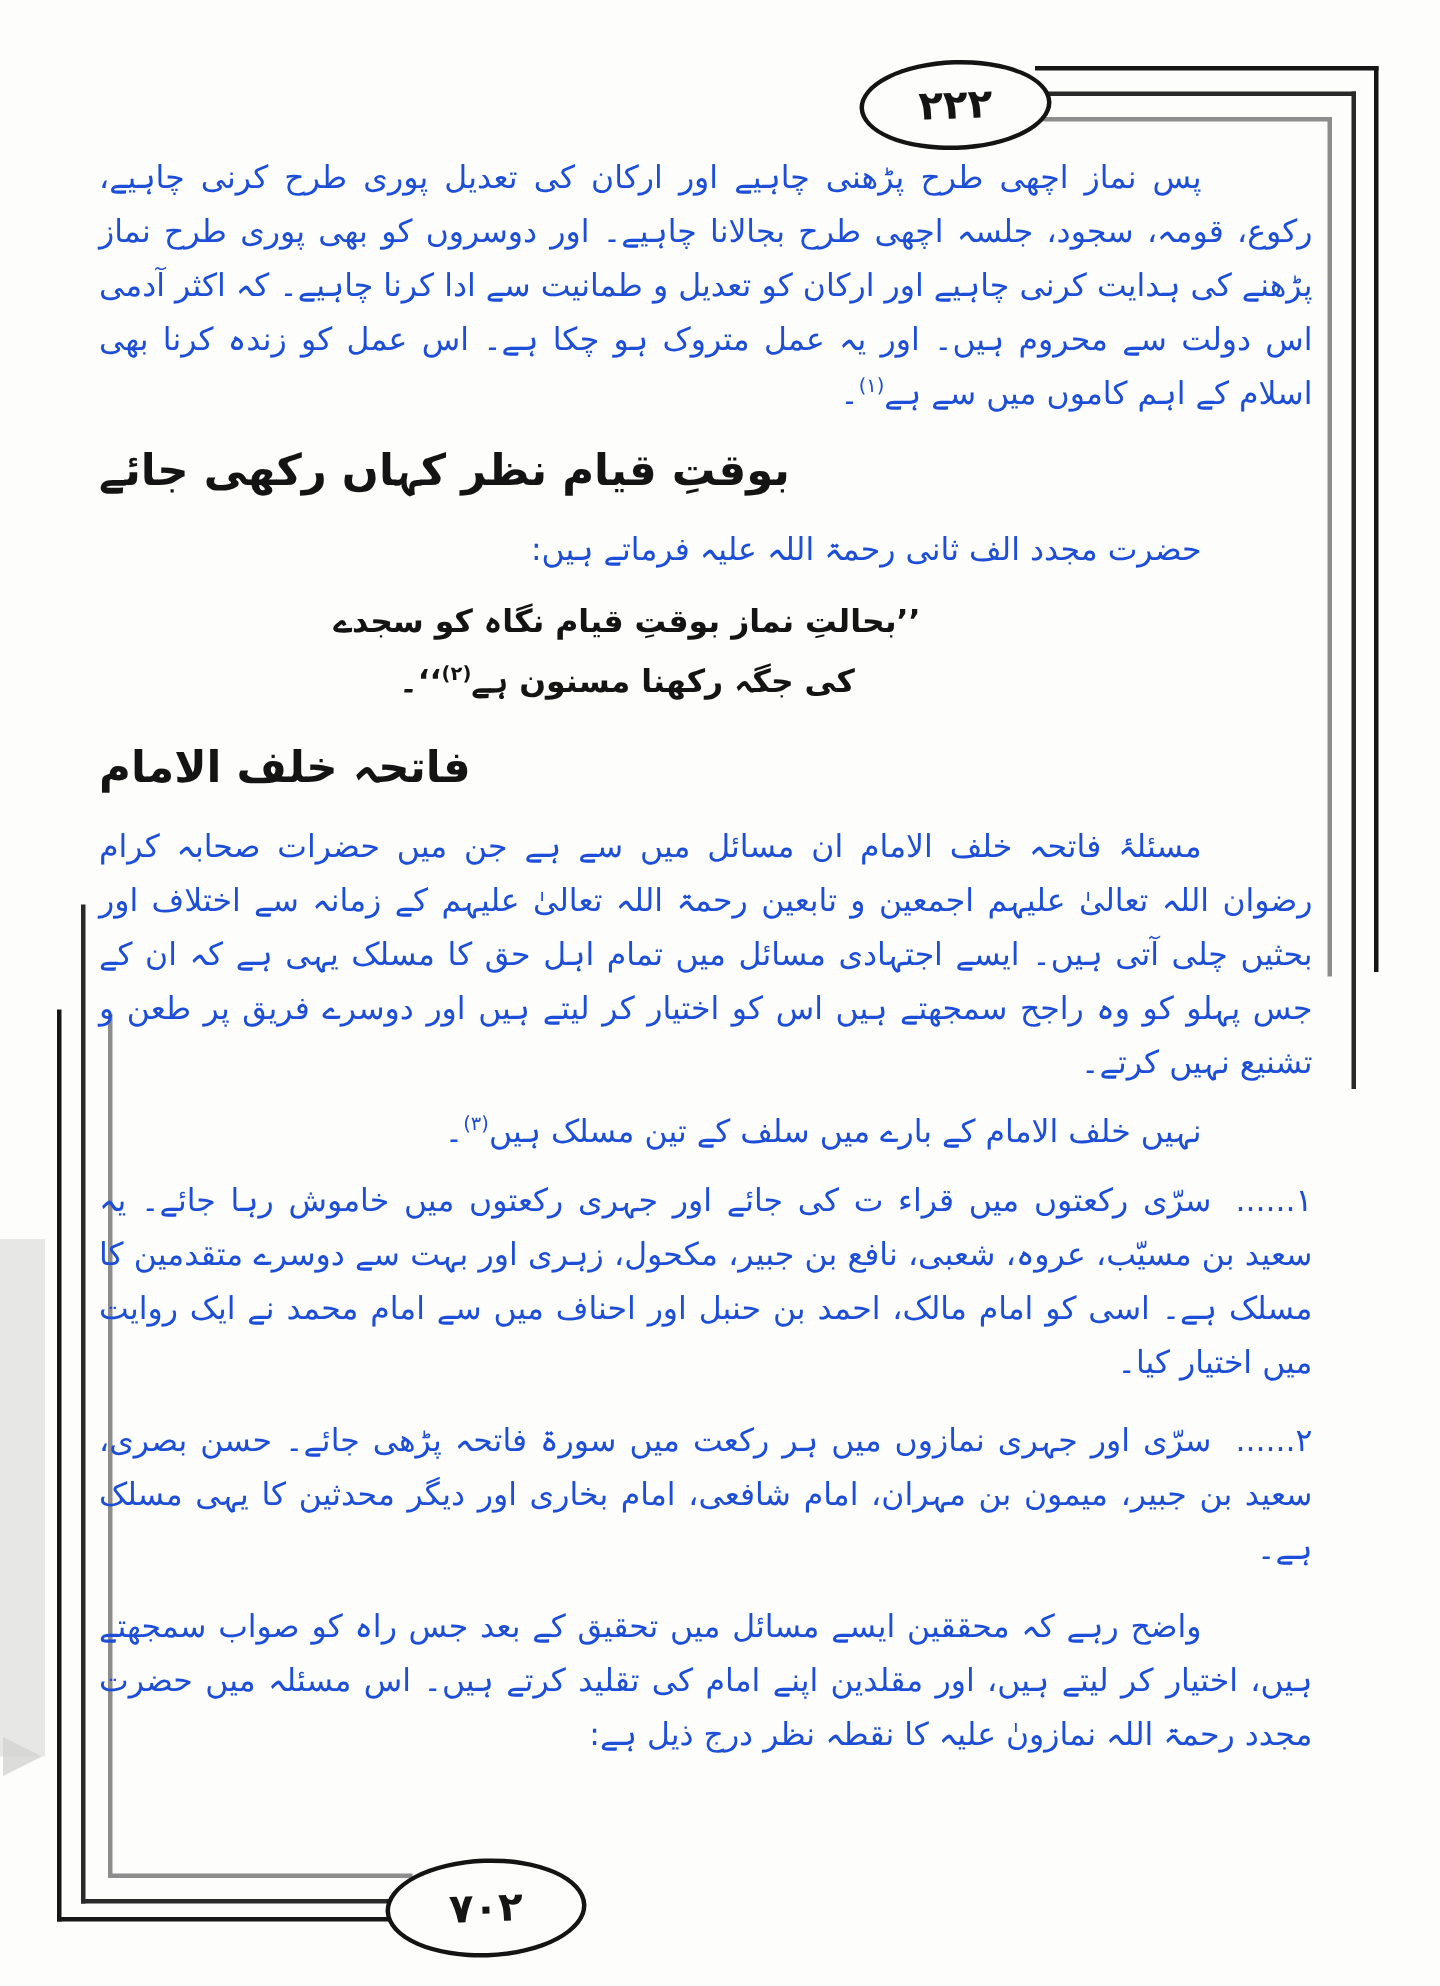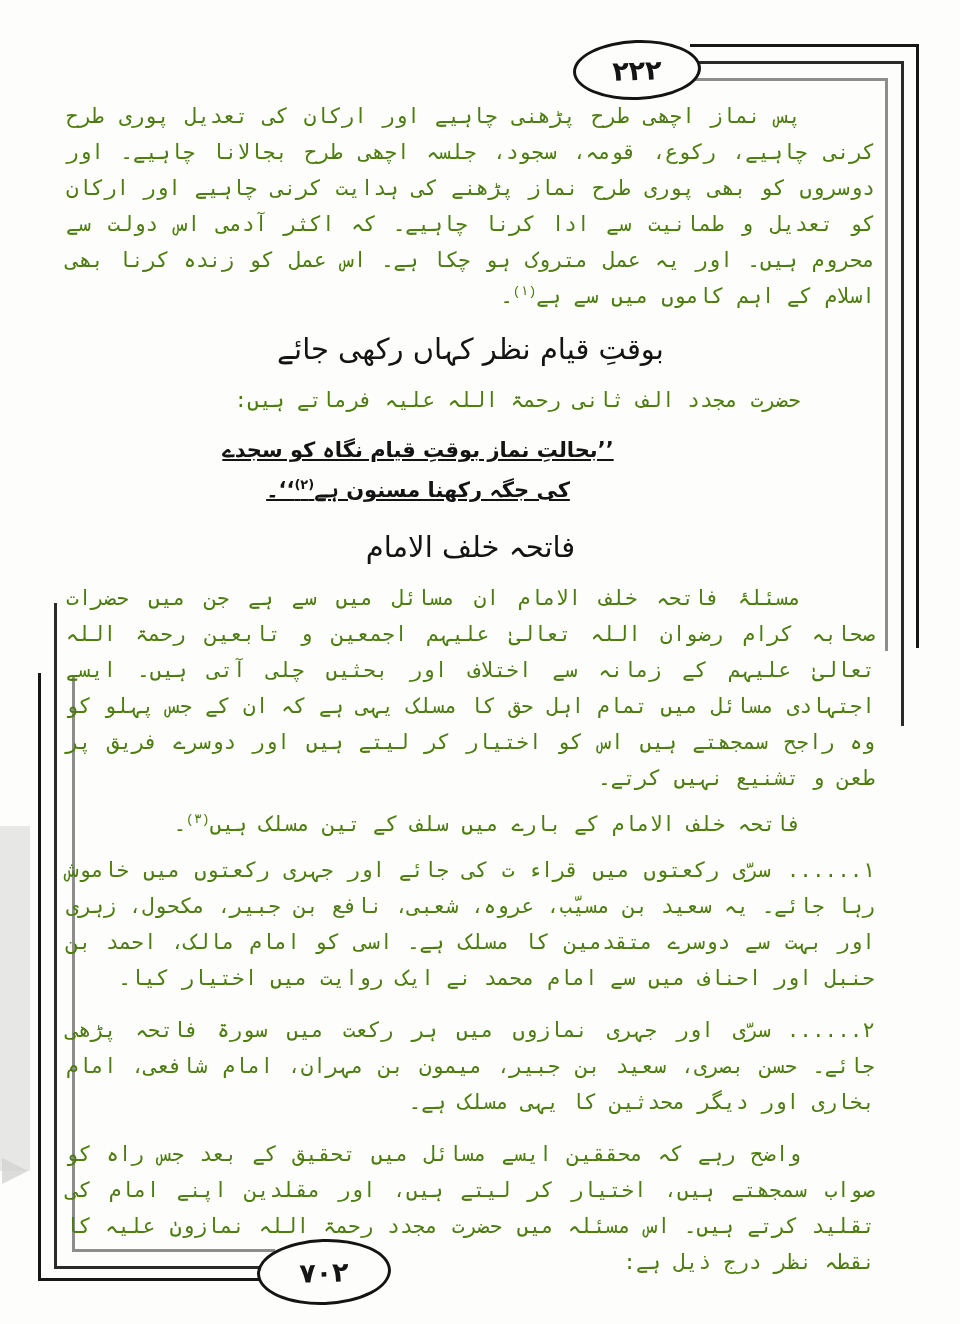--- a/index.html
+++ b/index.html
@@ -31,30 +31,30 @@
     border-top:13px solid transparent;border-bottom:13px solid transparent;
     border-left:26px solid #d3d3d2;opacity:.8;
   }
   
   .textblock{
     position:absolute;top:100px;left:66px;width:809px;
     direction:rtl;text-align:right;
   }
   .para{
     margin:0 0 10px;font-size:21px;line-height:36px;
-    text-align:justify;color:#4d7c0f;font-family:Liberation Mono, monospace;
+    text-align:justify;color:#1d4ed8;
   }
   .indent1{text-indent:74px;}
   .heading{
-    margin:10px 0 12px;font-size:29px;line-height:46px;font-weight:normal;
-    text-align:center;letter-spacing:0;
+    margin:10px 0 12px;font-size:29px;line-height:46px;font-weight:bold;
+    text-align:left;letter-spacing:0;
   }
   .quote{
     margin:6px 255px 14px 150px;font-size:21px;line-height:40px;
-    font-weight:bold;text-align:center;text-indent:0;text-decoration:underline;
+    font-weight:bold;text-align:center;text-indent:0;
   }
   .sup{font-size:13px;vertical-align:super;line-height:0;}
   .item{margin-bottom:16px;}
   .marker{margin-left:16px;letter-spacing:1.5px;white-space:nowrap;}
 </style>
 </head>
 <body>
 
 <div class="page">
 
@@ -88,21 +88,21 @@
 
     <p class="quote">
       <span>’’بحالتِ نماز بوقتِ قیام نگاہ کو سجدے کی جگہ رکھنا مسنون ہے</span><span class="sup">(۲)</span><span>‘‘۔</span>
     </p>
 
     <h2 class="heading">فاتحہ خلف الامام</h2>
 
     <p class="para indent1">مسئلۂ فاتحہ خلف الامام ان مسائل میں سے ہے جن میں حضرات صحابہ کرام رضوان اللہ تعالیٰ علیہم اجمعین و تابعین رحمۃ اللہ تعالیٰ علیہم کے زمانہ سے اختلاف اور بحثیں چلی آتی ہیں۔ ایسے اجتہادی مسائل میں تمام اہل حق کا مسلک یہی ہے کہ ان کے جس پہلو کو وہ راجح سمجھتے ہیں اس کو اختیار کر لیتے ہیں اور دوسرے فریق پر طعن و تشنیع نہیں کرتے۔</p>
 
     <p class="para indent1">
-      <span>فاتحہ خلف الامام کے بارے میں سلف کے تین مسلک ہیں</span><span class="sup">(۳)</span><span>۔</span>
+      <span>نہیں خلف الامام کے بارے میں سلف کے تین مسلک ہیں</span><span class="sup">(۳)</span><span>۔</span>
     </p>
 
     <p class="para item">
       <span class="marker">۱......</span><span>سرّی رکعتوں میں قراء ت کی جائے اور جہری رکعتوں میں خاموش رہا جائے۔ یہ سعید بن مسیّب، عروہ، شعبی، نافع بن جبیر، مکحول، زہری اور بہت سے دوسرے متقدمین کا مسلک ہے۔ اسی کو امام مالک، احمد بن حنبل اور احناف میں سے امام محمد نے ایک روایت میں اختیار کیا۔</span>
     </p>
 
     <p class="para item">
       <span class="marker">۲......</span><span>سرّی اور جہری نمازوں میں ہر رکعت میں سورۃ فاتحہ پڑھی جائے۔ حسن بصری، سعید بن جبیر، میمون بن مہران، امام شافعی، امام بخاری اور دیگر محدثین کا یہی مسلک ہے۔</span>
     </p>
 

